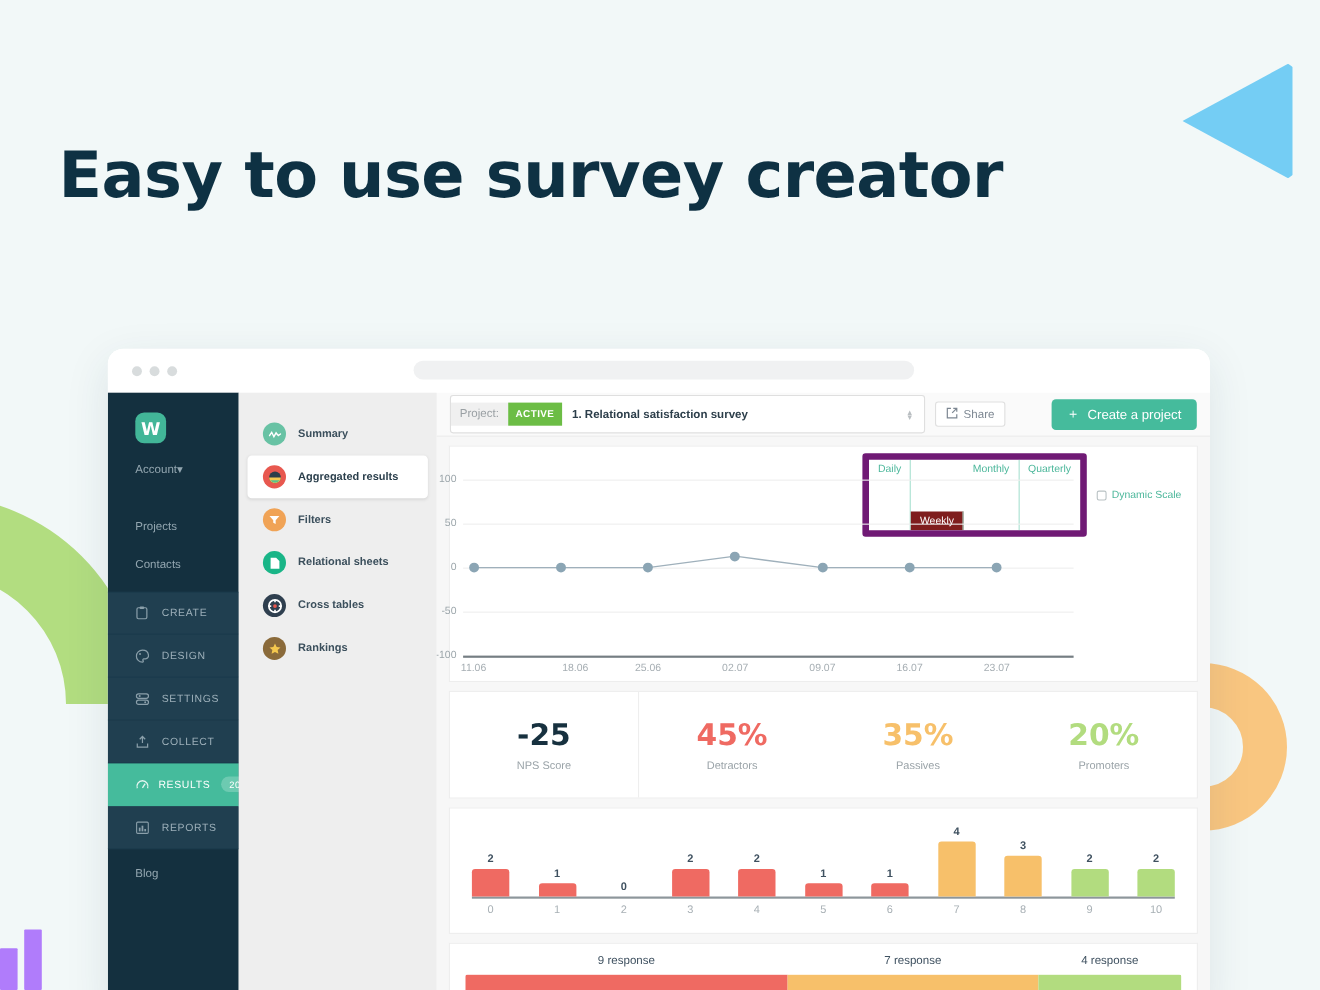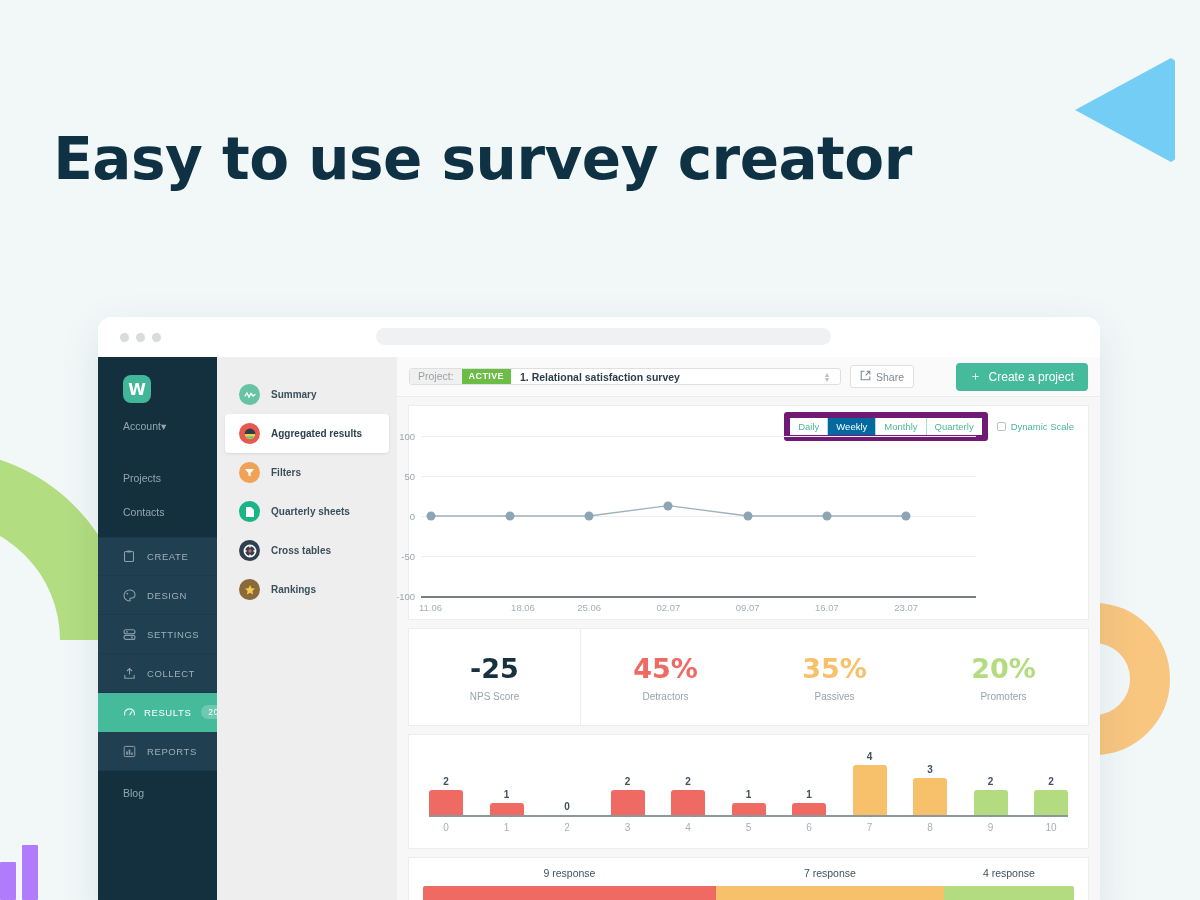--- a/index.html
+++ b/index.html
@@ -101,21 +101,21 @@
     color: #fff; font-size: 10px; flex: 0 0 21px;
   }
 
   
   #main { flex: 1; background: #f7f7f7; display: flex; flex-direction: column; }
   #topbar {
     height: 40px; background: #fafafa; border-bottom: 1px solid #ececec;
     display: flex; align-items: center; padding: 0 12px; gap: 9px;
   }
   #project-select {
-    flex: 1; height: 17px; display: flex; align-items: center;
+    flex: 1; height: 35px; display: flex; align-items: center;
     background: #fff; border: 1px solid #dfdfdf; border-radius: 3px; overflow:hidden;
     max-width: 432px;
   }
   #project-label { padding: 0 8px; font-size: 10.5px; color: #9aa0a4; background:#f0f0f0; line-height:21px;}
   #project-active {
     background: #6cbd45; color: #fff; font-size: 9px; font-weight: bold;
     padding: 0 7px; line-height: 21px; letter-spacing: .4px;
   }
   #project-name { padding-left: 9px; font-size: 10.5px; font-weight: bold; color: #2c3e4a; }
   #spinner {
@@ -137,21 +137,21 @@
   .card { background: #fff; border: 1px solid #ededed; }
 
   
   #line-card { height: 215px; position: relative; padding: 8px 12px 0 12px; }
   #gran-wrap { position: absolute; right: 14px; top: 6px; display: flex; align-items: center; gap: 9px; }
   #gran { display: flex; border: 6px solid #701a75; border-radius: 3px; overflow: hidden; }
   #gran div {
     font-size: 9.5px; color: #4cb79b; padding: 3px 8px; border-right: 1px solid #a9e0d0;
   }
   #gran div:last-child { border-right: 0; }
-  #gran div.on { background: #0369a1; color: #fff; }
+  #gran div.on { background: #7f1d1d; color: #fff; margin-top: 47px; }
   #dyn { display: flex; align-items: center; gap: 5px; font-size: 9.5px; color: #4cb79b; }
   #dyn .box { width: 9px; height: 9px; border: 1px solid #b9c2c4; border-radius: 2px; background: #fff; }
 
   #plot { position: absolute; left: 12px; top: 30px; width: 555px; height: 160px; }
   .ytick { position: absolute; right: 100%; margin-right: 6px; transform: translateY(-50%);
            font-size: 9.5px; color: #9ba5aa; white-space: nowrap; }
   .gridline { position: absolute; left: 0; right: 0; height: 1px; background: #eeeeee; }
   .gridline.axis { background: #757e83; height: 1.5px; }
   .xtick { position: absolute; transform: translateX(-50%); font-size: 9.5px; color: #a6aeb3; }
   .pt { position: absolute; width: 9px; height: 9px; border-radius: 50%; background: #8ba5b4;
@@ -303,21 +303,21 @@
               </svg>
           </span>
           <span>Filters</span>
         </div>
         <div class="sub-item">
           <span class="sub-ico" style="background:#19b587">
             <svg width="10" height="12" viewBox="0 0 10 12">
                 <path d="M1 1h5l3 3v7H1z" fill="#fff"></path>
               </svg>
           </span>
-          <span>Quarterly sheets</span>
+          <span>Relational sheets</span>
         </div>
         <div class="sub-item">
           <span class="sub-ico" style="background:#2f3f4f">
             <svg width="14" height="14" viewBox="0 0 14 14">
                 <circle cx="7" cy="7" r="5.6" fill="none" stroke="#fff" stroke-width="1.6"></circle>
                 <circle cx="7" cy="7" r="1.7" fill="#e8584f"></circle>
                 <path d="M7 1.2v2.4M7 10.4v2.4M1.2 7h2.4M10.4 7h2.4" stroke="#fff" stroke-width="1.5"></path>
               </svg>
           </span>
           <span>Cross tables</span>

